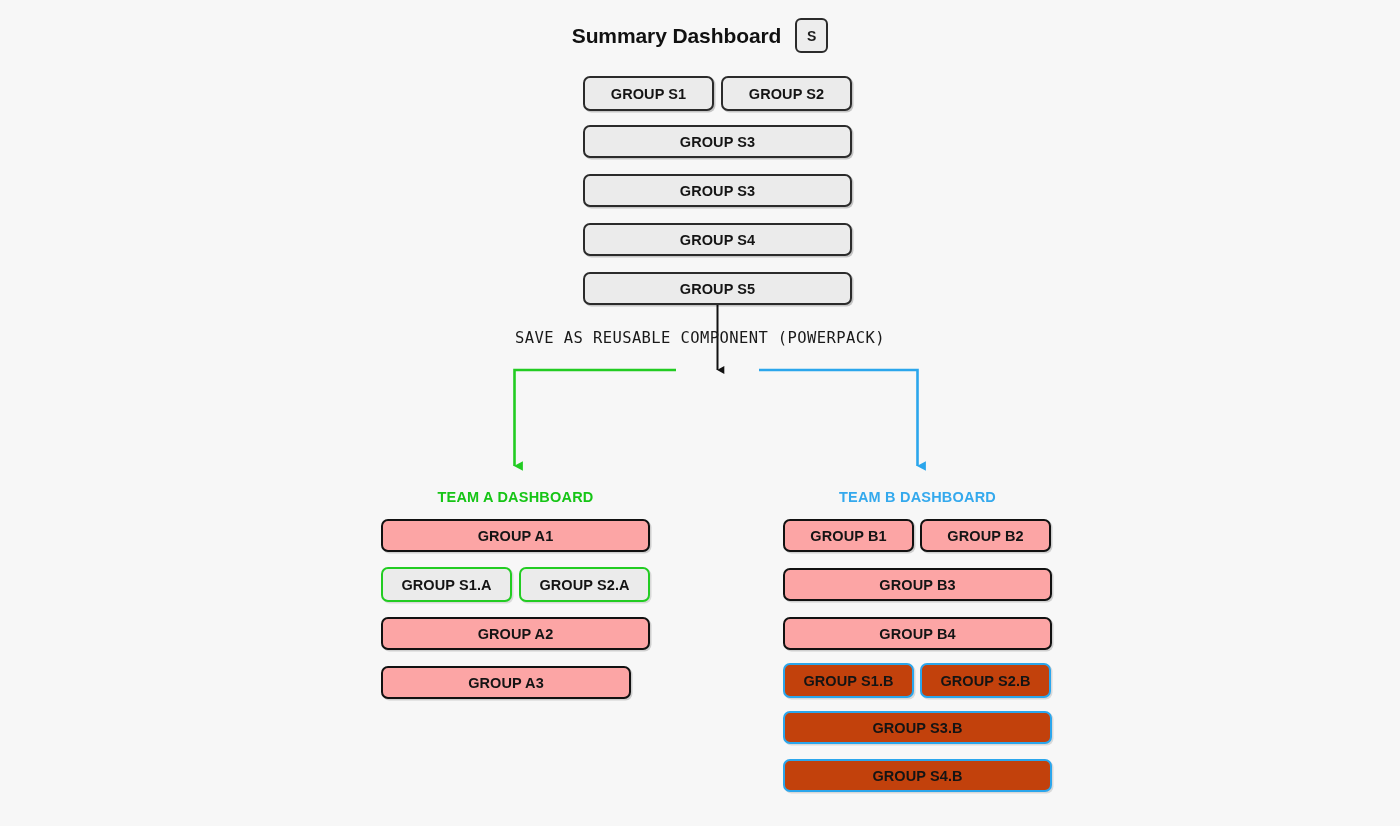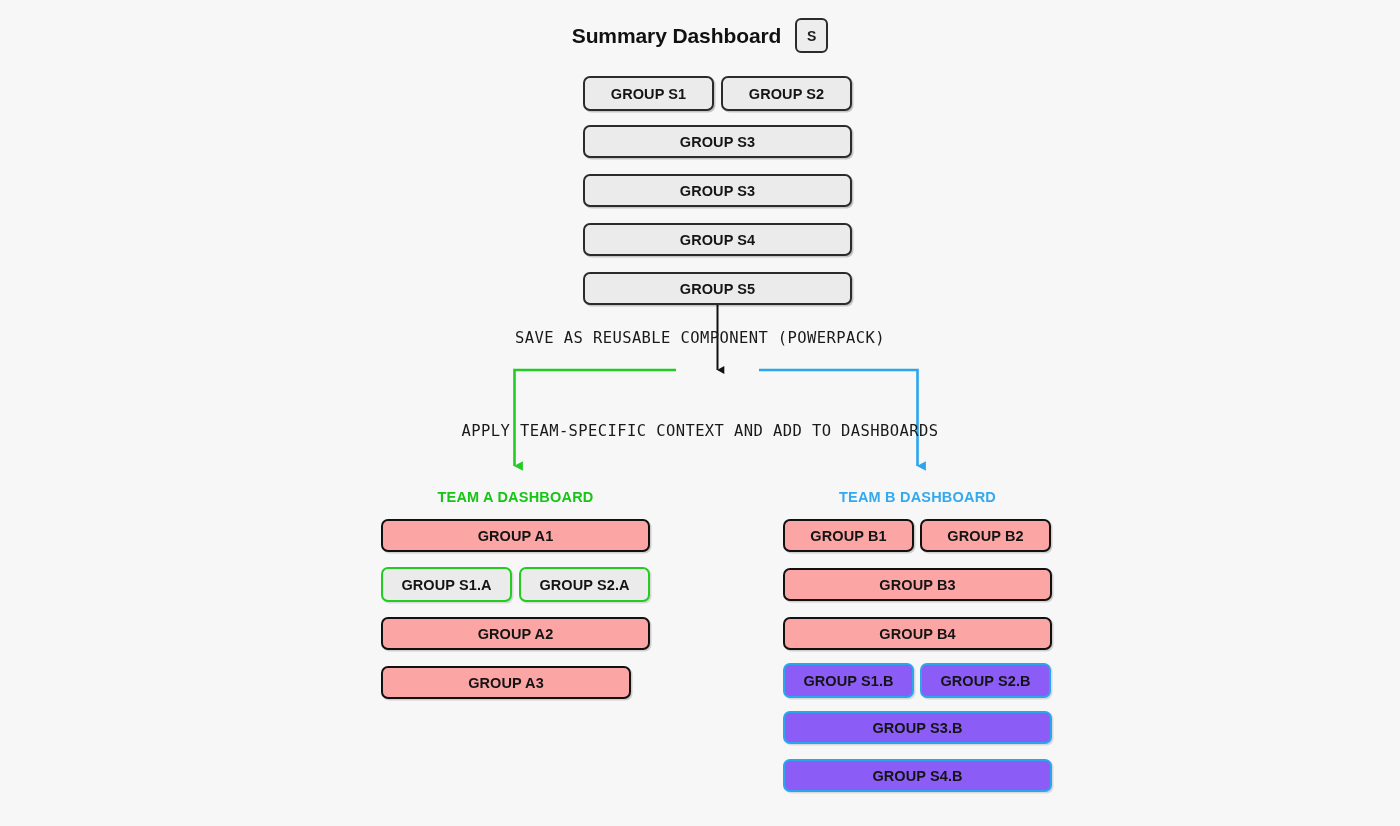--- a/index.html
+++ b/index.html
@@ -86,21 +86,21 @@
     box-shadow: 1.5px 1.5px 0 rgba(0,0,0,0.16);
   }
   
   .gbox.pp-green {
     background: #ebebeb;
     border: 2px solid #22cc22;
     box-shadow: 1.5px 1.5px 0 rgba(0,0,0,0.12);
   }
   
   .gbox.pp-blue {
-    background: #8b5cf6;
+    background: #c2410c;
     border: 2px solid #2ba6ec;
     box-shadow: 1.5px 1.5px 0 rgba(0,0,0,0.12);
   }
 
   
   .flow-label {
     position: absolute;
     font-family: "DejaVu Sans Mono", "Liberation Mono", monospace;
     font-size: 15.5px;
     color: #1a1a1a;
@@ -165,21 +165,20 @@
       <div class="gbox summary" style="left: 583px; top: 76px; width: 131px; height: 35px;">GROUP S1</div>
       <div class="gbox summary" style="left: 721px; top: 76px; width: 131px; height: 35px;">GROUP S2</div>
       <div class="gbox summary" style="left: 583px; top: 125px; width: 269px; height: 33px;">GROUP S3</div>
       <div class="gbox summary" style="left: 583px; top: 174px; width: 269px; height: 33px;">GROUP S3</div>
       <div class="gbox summary" style="left: 583px; top: 223px; width: 269px; height: 33px;">GROUP S4</div>
       <div class="gbox summary" style="left: 583px; top: 272px; width: 269px; height: 33px;">GROUP S5</div>
     </div>
 
   <div class="flow-label" style="left:0; top:329px; width:1400px;">SAVE AS REUSABLE COMPONENT (POWERPACK)</div>
 
-  <div class="flow-label" style="left:0; top:422px; width:1400px;">APPLY TEAM-SPECIFIC CONTEXT AND ADD TO DASHBOARDS</div>
 
   <div class="team-label green" style="left:381px; top:489px; width:269px;">TEAM A DASHBOARD</div>
 
   <div class="team-label blue" style="left:783px; top:489px; width:269px;">TEAM B DASHBOARD</div>
 
   <div id="team-a-groups">
       <div class="gbox native" style="left: 381px; top: 519px; width: 269px; height: 33px;">GROUP A1</div>
       <div class="gbox pp-green" style="left: 381px; top: 567px; width: 131px; height: 35px;">GROUP S1.A</div>
       <div class="gbox pp-green" style="left: 519px; top: 567px; width: 131px; height: 35px;">GROUP S2.A</div>
       <div class="gbox native" style="left: 381px; top: 617px; width: 269px; height: 33px;">GROUP A2</div>

